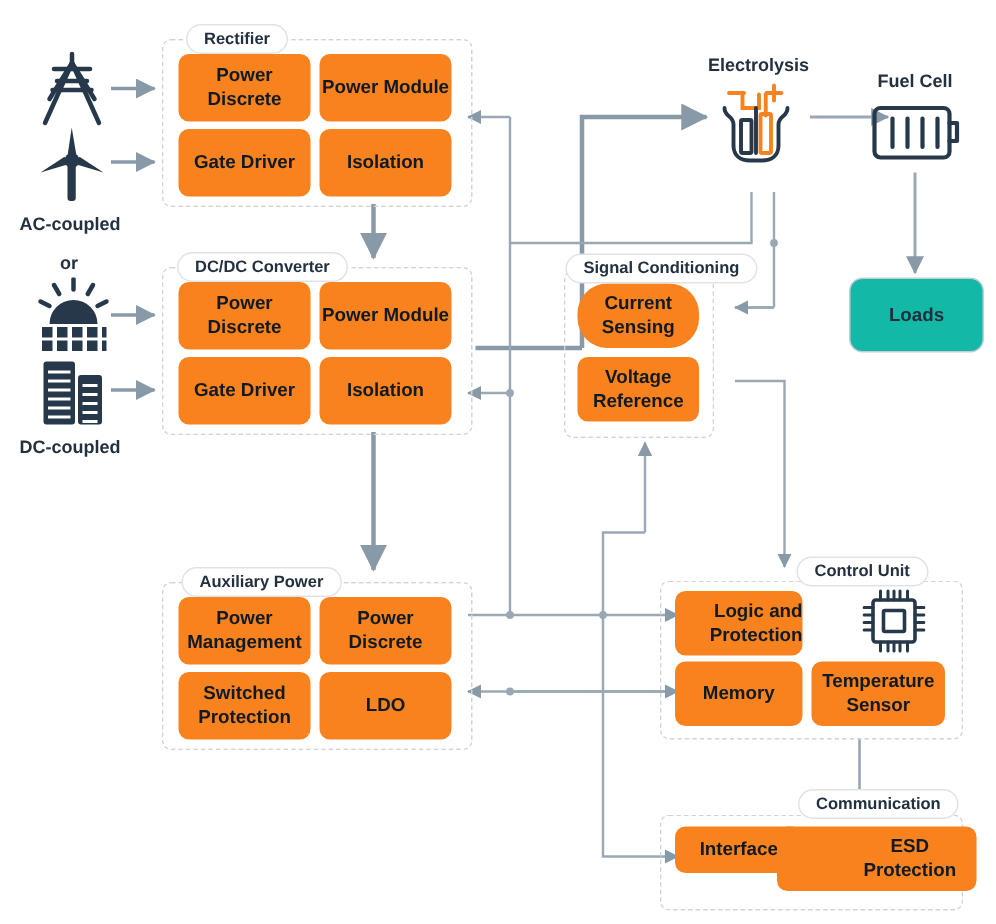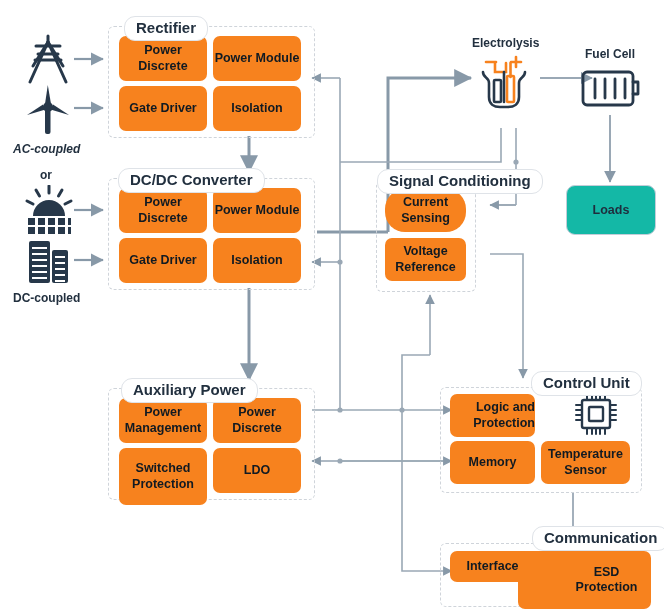--- a/index.html
+++ b/index.html
@@ -32,21 +32,21 @@
     position: absolute;
     border: 1.5px dashed #cfd4da;
     border-radius: 6px;
     background: transparent;
   }
   .group-label {
     position: absolute;
     background: #ffffff;
     border: 1px solid #dfe3e8;
     border-radius: 11px;
-    font-size: 15px;
+    font-size: 11px;
     font-weight: bold;
     color: #22303f;
     padding: 3px 11px 3px 11px;
     white-space: nowrap;
     line-height: 1.1;
     z-index: 6;
   }
   
   .blk {
     position: absolute;
@@ -177,21 +177,21 @@
       <g fill="#27384a">
         <rect x="23" y="24" width="5.5" height="28" rx="2"></rect>
         <path d="M25.8 3 L29 22 L23 22 Z"></path>
         <path d="M47 33 L28.5 27.5 L31 22.5 Z"></path>
         <path d="M5 33 L23.5 27.5 L21 22.5 Z"></path>
         <circle cx="26" cy="25" r="5"></circle>
       </g>
     </svg>
   </div>
 
-  <div class="cap" style="left:13px; top:142px;font-style:italic;">AC-coupled</div>
+  <div class="cap" style="left:13px; top:142px;">AC-coupled</div>
   <div class="cap" style="left:40px; top:168px;">or</div>
 
   <div class="icon" style="left:22px; top:185px;">
     <svg width="54" height="52" viewBox="0 0 54 52">
       <g stroke="#27384a" stroke-width="3" stroke-linecap="round">
         <line x1="27" y1="1" x2="27" y2="8"></line>
         <line x1="14" y1="5" x2="17.5" y2="11"></line>
         <line x1="40" y1="5" x2="36.5" y2="11"></line>
         <line x1="5" y1="16" x2="11" y2="19"></line>
         <line x1="49" y1="16" x2="43" y2="19"></line>
@@ -247,21 +247,21 @@
   <div class="group-label" style="left:118px; top:168px;">DC/DC Converter</div>
   <div class="blk" style="left:119px; top:188px; width:88px; height:45px;">Power Discrete</div>
   <div class="blk" style="left:213px; top:188px; width:88px; height:45px;">Power Module</div>
   <div class="blk" style="left:119px; top:238px; width:88px; height:45px;">Gate Driver</div>
   <div class="blk" style="left:213px; top:238px; width:88px; height:45px;">Isolation</div>
 
   <div class="group" style="left:108px; top:388px; width:205px; height:110px;"></div>
   <div class="group-label" style="left:121px; top:378px;">Auxiliary Power</div>
   <div class="blk" style="left:119px; top:398px; width:88px; height:45px;">Power Management</div>
   <div class="blk" style="left:213px; top:398px; width:88px; height:45px;">Power Discrete</div>
-  <div class="blk" style="left:119px; top:448px; width:88px; height:57px;">Switched Protection</div>
+  <div class="blk" style="left:119px; top:448px; width:88px; height:45px;">Switched Protection</div>
   <div class="blk" style="left:213px; top:448px; width:88px; height:45px;">LDO</div>
 
   <div class="group" style="left:376px; top:180px; width:98px; height:110px;"></div>
   <div class="group-label" style="left:377px; top:169px;">Signal Conditioning</div>
   <div class="blk" style="left:385px; top:189px; width:81px; height:43px;border-radius:20px;">Current Sensing</div>
   <div class="blk" style="left:385px; top:238px; width:81px; height:43px;">Voltage Reference</div>
 
   <div class="group" style="left:440px; top:387px; width:200px; height:104px;"></div>
   <div class="group-label" style="left:531px; top:371px;">Control Unit</div>
   <div class="blk" style="left:450px; top:394px; width:85px; height:43px;text-align:right;">Logic and Protection</div>
@@ -290,21 +290,21 @@
         <rect x="14" y="15" width="14" height="14" rx="1" stroke-width="2.4"></rect>
       </g>
     </svg>
   </div>
   <div class="blk" style="left:541px; top:441px; width:89px; height:43px;">Temperature Sensor</div>
   <div class="blk" style="left:450px; top:441px; width:85px; height:43px;">Memory</div>
 
   <div class="group" style="left:440px; top:543px; width:200px; height:62px;"></div>
   <div class="group-label" style="left:532px; top:526px;">Communication</div>
   <div class="blk" style="left:450px; top:551px; width:85px; height:31px;">Interface</div>
-  <div class="blk" style="left:518px; top:551px; width:89px; height:58px;padding-left:44px;">ESD Protection</div>
+  <div class="blk" style="left:518px; top:551px; width:89px; height:43px;padding-left:44px;">ESD Protection</div>
 
   <div class="cap" style="left:472px; top:36px;">Electrolysis</div>
   <div class="icon" style="left:473px; top:52px;">
     <svg width="62" height="62" viewBox="0 0 62 62">
       <g stroke="#F7821E" stroke-width="2.6" fill="none" stroke-linecap="round">
         <line x1="13" y1="10" x2="23" y2="10"></line>
         <line x1="38" y1="10" x2="48" y2="10"></line>
         <line x1="43" y1="5" x2="43" y2="15"></line>
         <path d="M22 11 L22 20 L33 20 L33 11"></path>
       </g>

